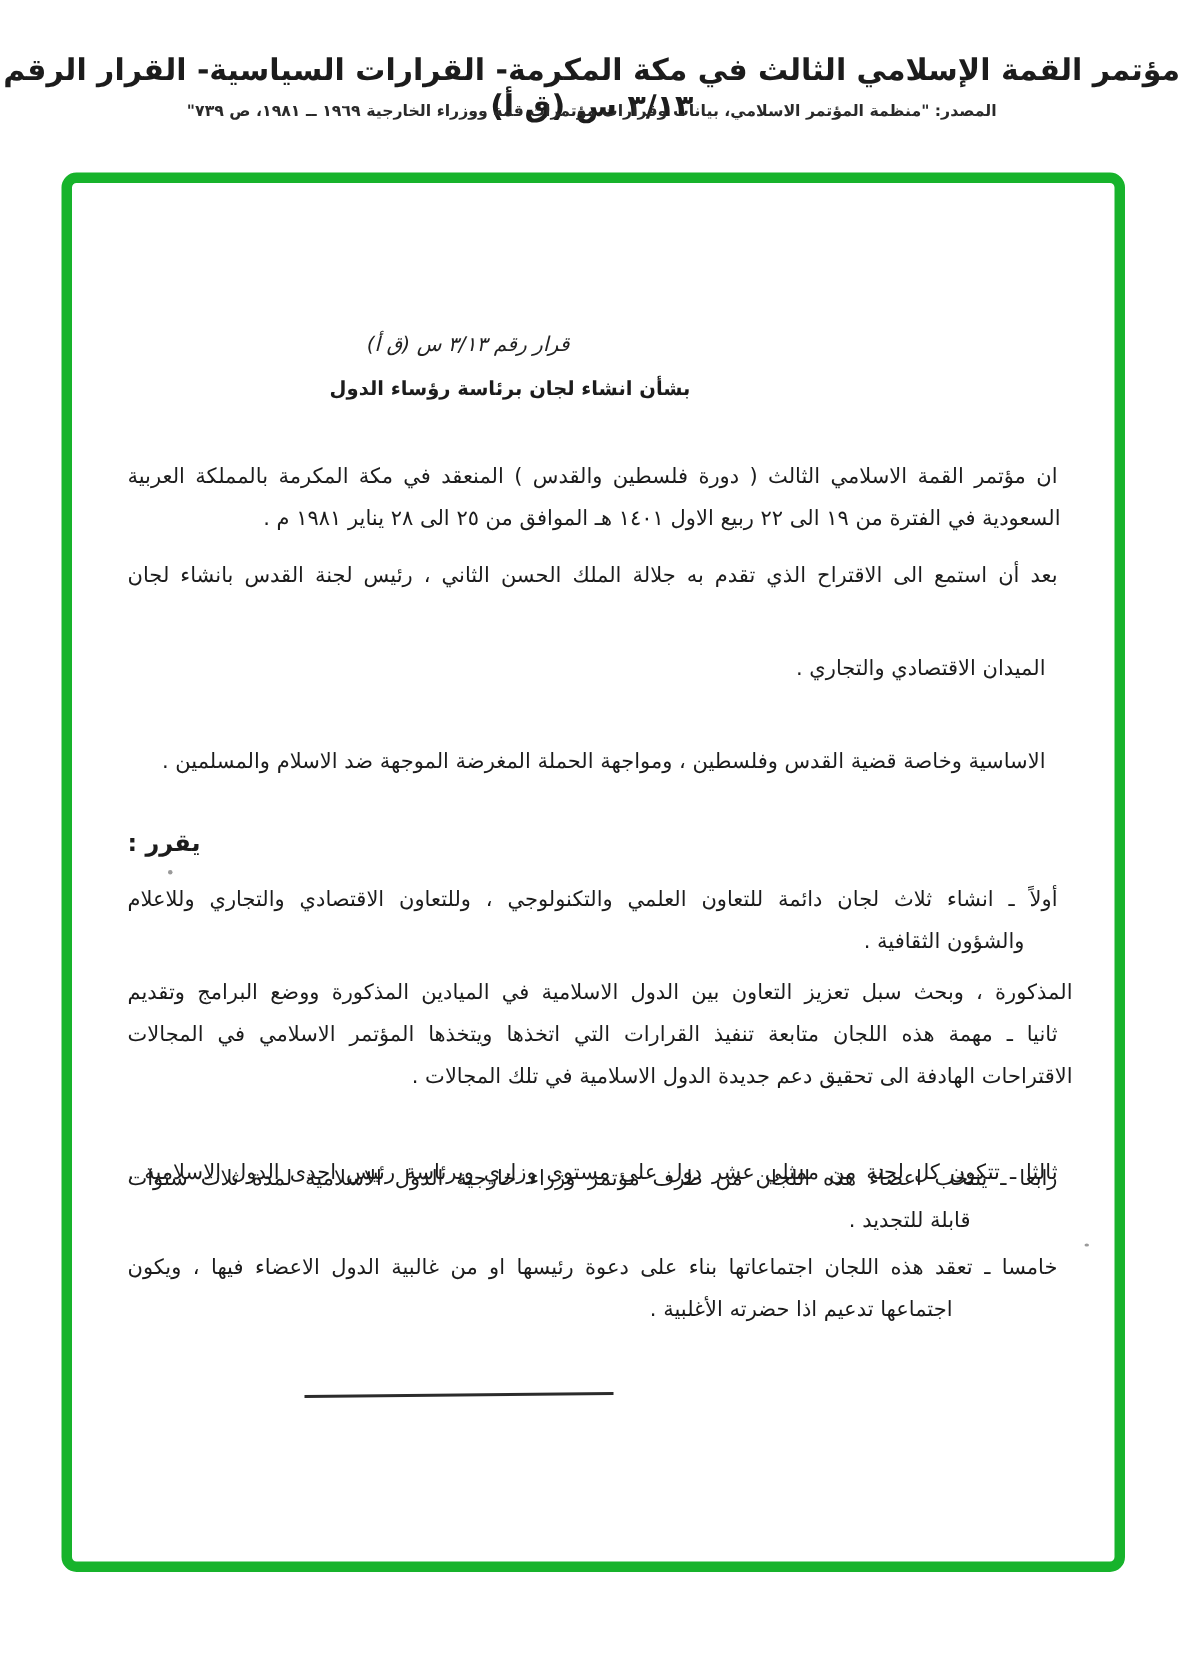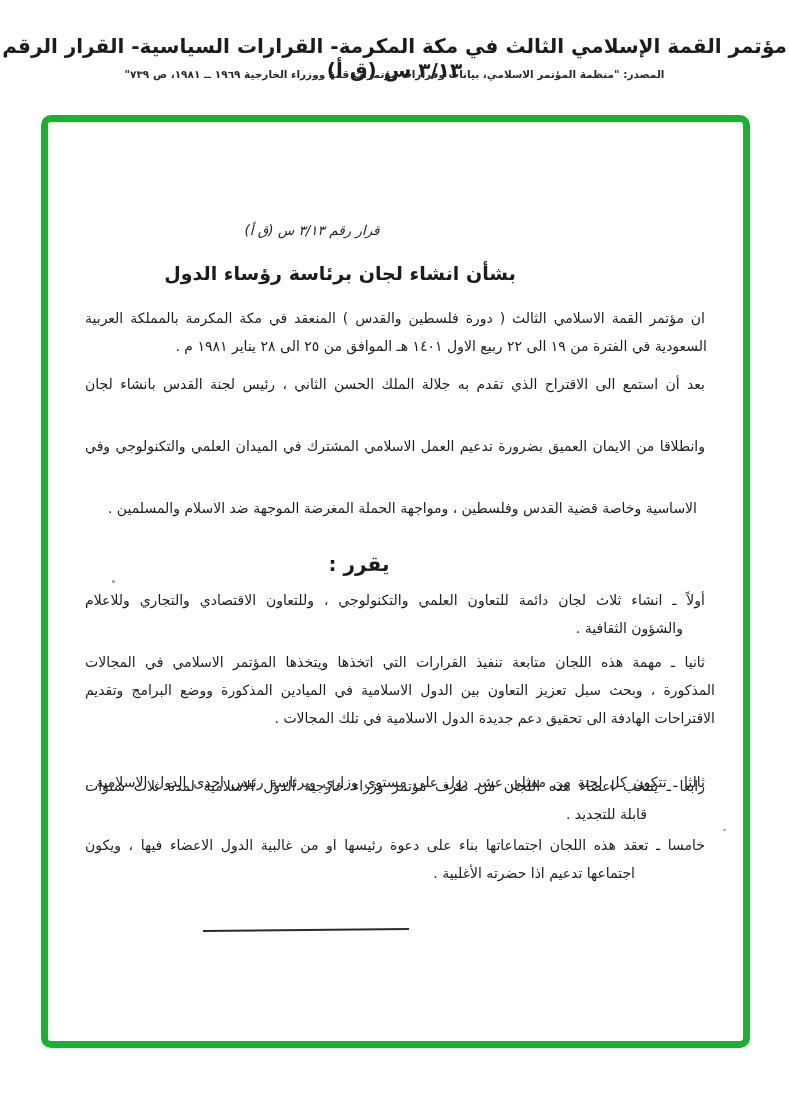--- a/index.html
+++ b/index.html
@@ -39,28 +39,28 @@
   .pr-md{padding-right:32px;}
   .pr-lg{padding-right:68px;}
   .pr-xl{padding-right:80px;}
 
   .decree-number{
     position:absolute;top:222px;right:0;width:630px;
     text-align:center;font-size:13.5px;font-style:italic;color:#222;
     transform:translateX(-88px);
   }
   .doc-title{
-    position:absolute;top:262px;right:0;width:630px;
-    text-align:center;font-size:19px;font-weight:bold;
+    position:absolute;top:252px;right:0;width:630px;
+    text-align:center;font-size:13px;font-weight:bold;
     transform:translateX(-60px);
   }
   .decides{
     position:absolute;top:552px;right:0;width:630px;
-    text-align:center;padding-right:82px;box-sizing:border-box;
-    font-size:20px;font-weight:bold;
+    text-align:left;padding-right:82px;box-sizing:border-box;
+    font-size:16px;font-weight:bold;
   }
 
   .p1{top:304px;} .p2{top:370px;} .p3{top:432px;} .p4{top:494px;}
   .a1{top:586px;} .a2{top:648px;} .a3{top:768px;} .a4{top:772px;} .a5{top:831px;}
 
   .end-rule{
     position:absolute;top:929px;left:203px;width:206px;height:2px;
     background:#2b2b2b;transform:rotate(-0.6deg);
   }
 
@@ -87,37 +87,37 @@
     <div class="blk p1">
       <div class="ln j ind">ان مؤتمر القمة الاسلامي الثالث ( دورة فلسطين والقدس ) المنعقد في مكة المكرمة بالمملكة العربية</div>
       <div class="ln pr-xs">السعودية في الفترة من ١٩ الى ٢٢ ربيع الاول ١٤٠١ هـ الموافق من ٢٥ الى ٢٨ يناير ١٩٨١ م .</div>
     </div>
 
     <div class="blk p2">
       <div class="ln j ind">بعد أن استمع الى الاقتراح الذي تقدم به جلالة الملك الحسن الثاني ، رئيس لجنة القدس بانشاء لجان</div>
     </div>
 
     <div class="blk p3">
-      <div class="ln j ind">وانطلاقا من الايمان العميق بضرورة تدعيم العمل الاسلامي المشترك في الميدان العلمي والتكنولوجي وفي</div>
+      <div class="ln pr-sm">الميدان الاقتصادي والتجاري .</div>
     </div>
 
     <div class="blk p4">
       <div class="ln pr-sm">الاساسية وخاصة قضية القدس وفلسطين ، ومواجهة الحملة المغرضة الموجهة ضد الاسلام والمسلمين .</div>
     </div>
 
     <div class="decides">يقرر :</div>
 
     <div class="blk a1">
       <div class="ln j ind">أولاً ـ انشاء ثلاث لجان دائمة للتعاون العلمي والتكنولوجي ، وللتعاون الاقتصادي والتجاري وللاعلام</div>
       <div class="ln pr-md">والشؤون الثقافية .</div>
     </div>
 
     <div class="blk a2">
+      <div class="ln j">المذكورة ، وبحث سبل تعزيز التعاون بين الدول الاسلامية في الميادين المذكورة ووضع البرامج وتقديم</div>
       <div class="ln j ind">ثانيا ـ مهمة هذه اللجان متابعة تنفيذ القرارات التي اتخذها ويتخذها المؤتمر الاسلامي في المجالات</div>
-      <div class="ln j">المذكورة ، وبحث سبل تعزيز التعاون بين الدول الاسلامية في الميادين المذكورة ووضع البرامج وتقديم</div>
       <div class="ln">الاقتراحات الهادفة الى تحقيق دعم جديدة الدول الاسلامية في تلك المجالات .</div>
     </div>
 
     <div class="blk a3">
       <div class="ln j ind">ثالثا ـ تتكون كل لجنة من ممثلي عشر دول على مستوى وزاري وبرئاسة رئيس احدى الدول الاسلامية .</div>
     </div>
 
     <div class="blk a4">
       <div class="ln j ind">رابعا ـ ينتخب اعضاء هذه اللجان من طرف  مؤتمر  وزراء خارجية الدول الاسلامية لمدة ثلاث سنوات</div>
       <div class="ln pr-lg">قابلة للتجديد .</div>

